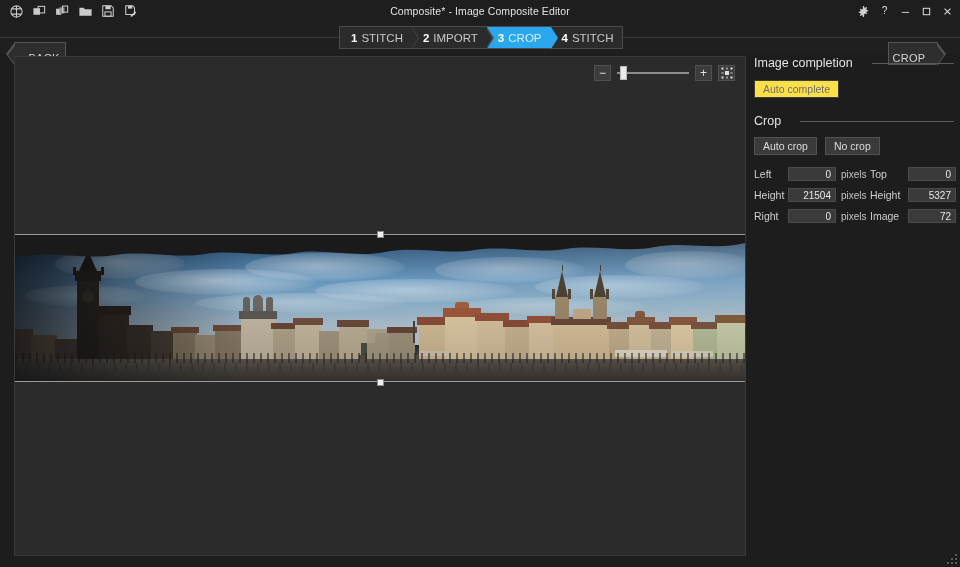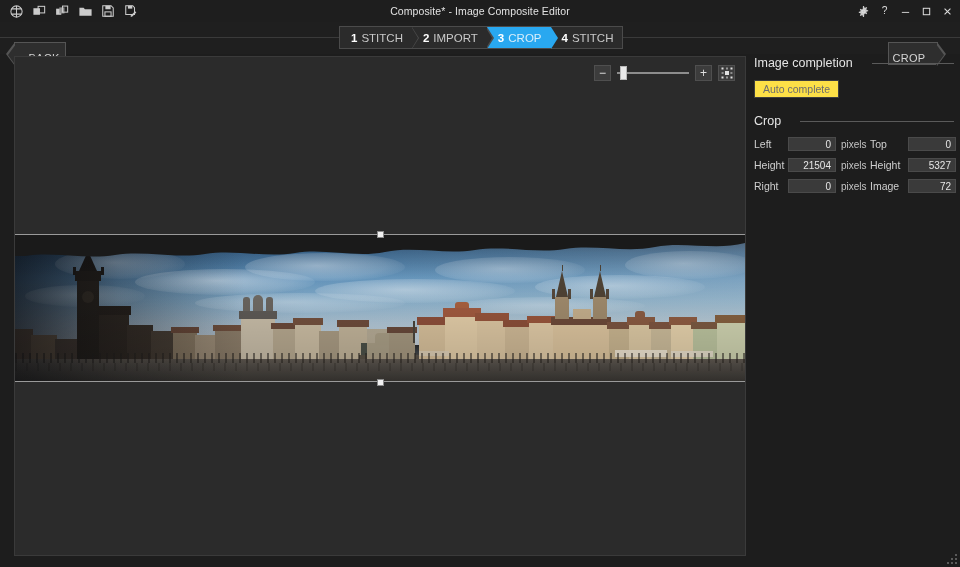--- a/index.html
+++ b/index.html
@@ -512,20 +512,28 @@
     <div class="btn disabled">
       <span>Auto complete</span>
     </div>
 
 
     <div class="sec" style="margin-top:16px;">
       <div class="t">Crop</div>
       <div class="ln"></div>
     </div>
 
+    <div id="cropbtns">
+      <div class="btn">
+        <span>Auto crop</span>
+      </div>
+      <div class="btn">
+        <span>No crop</span>
+      </div>
+    </div>
 
     <div id="cropgrid">
       <div class="flabel">Left</div>
       <div class="fbox">0</div>
       <div class="funit">pixels</div>
       <div class="flabel r">Top</div>
       <div class="fbox">0</div>
       <div class="funit">pixels</div>
 
       <div class="flabel">Height</div>

